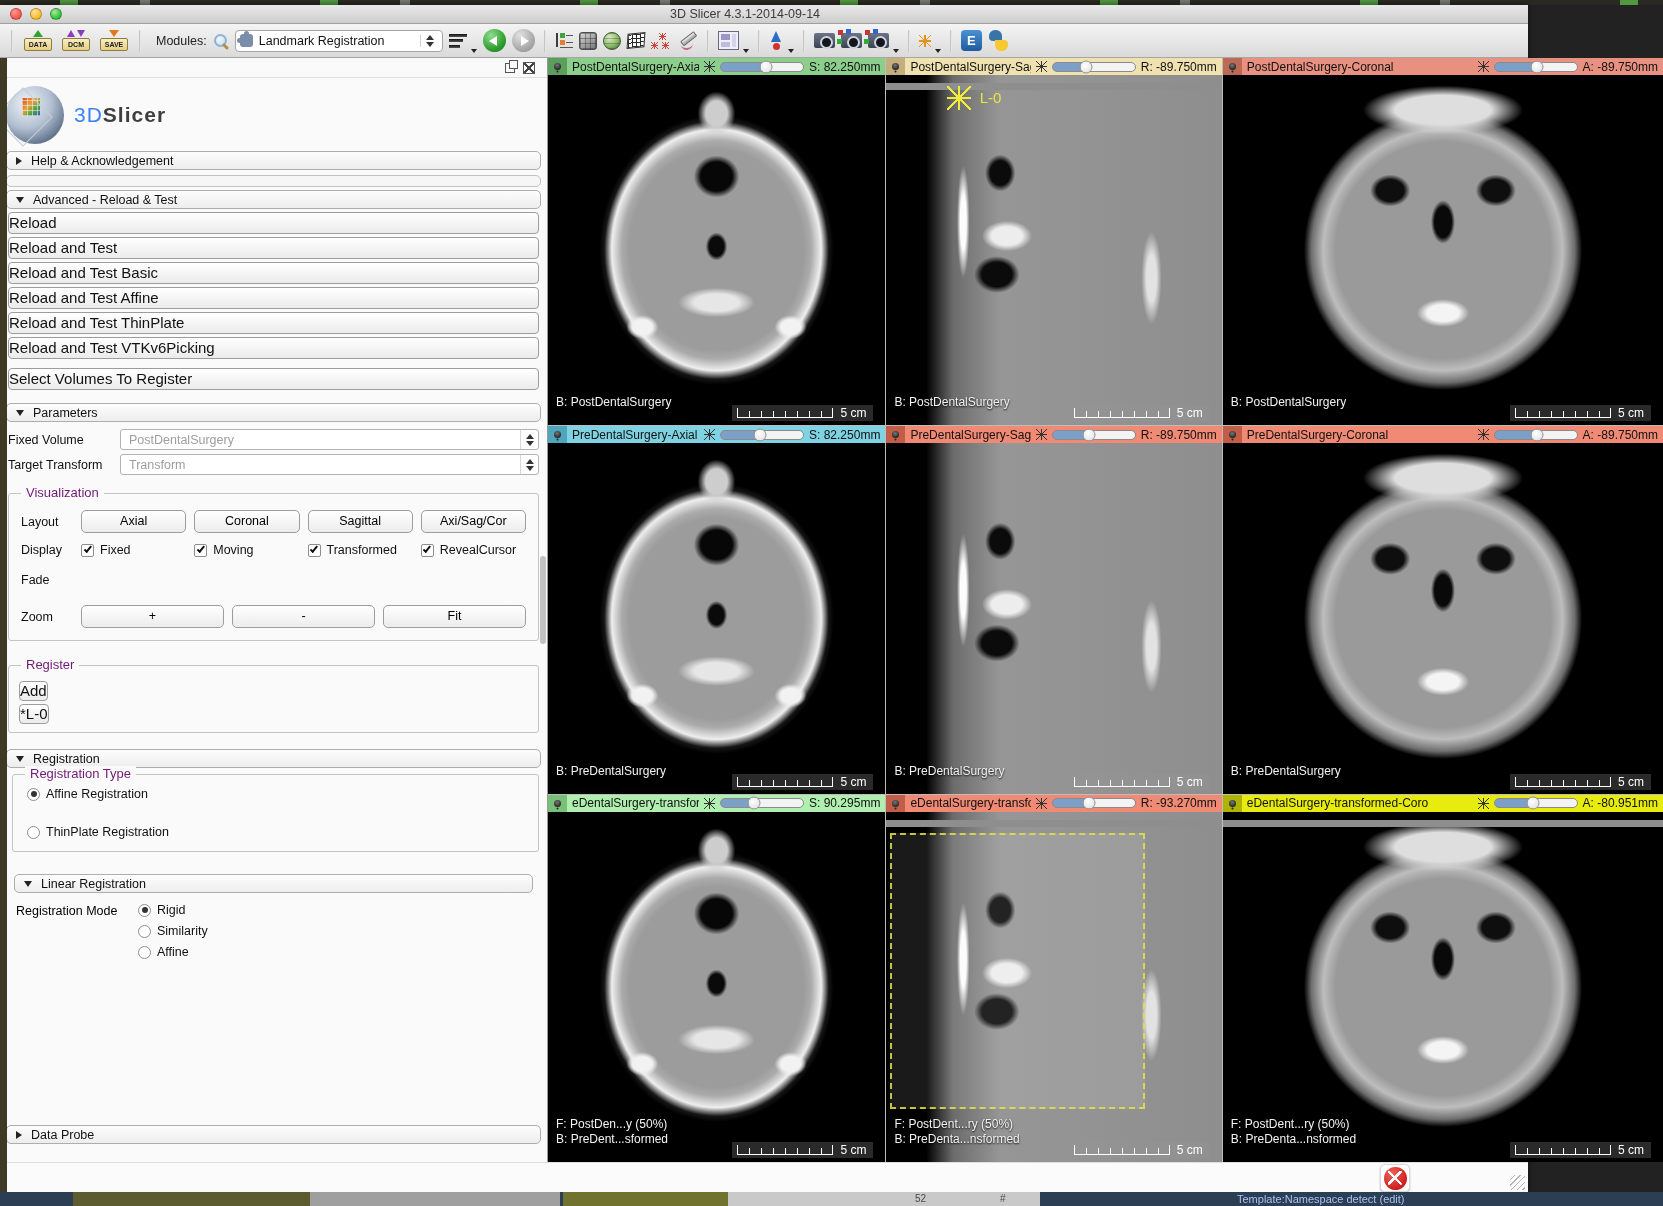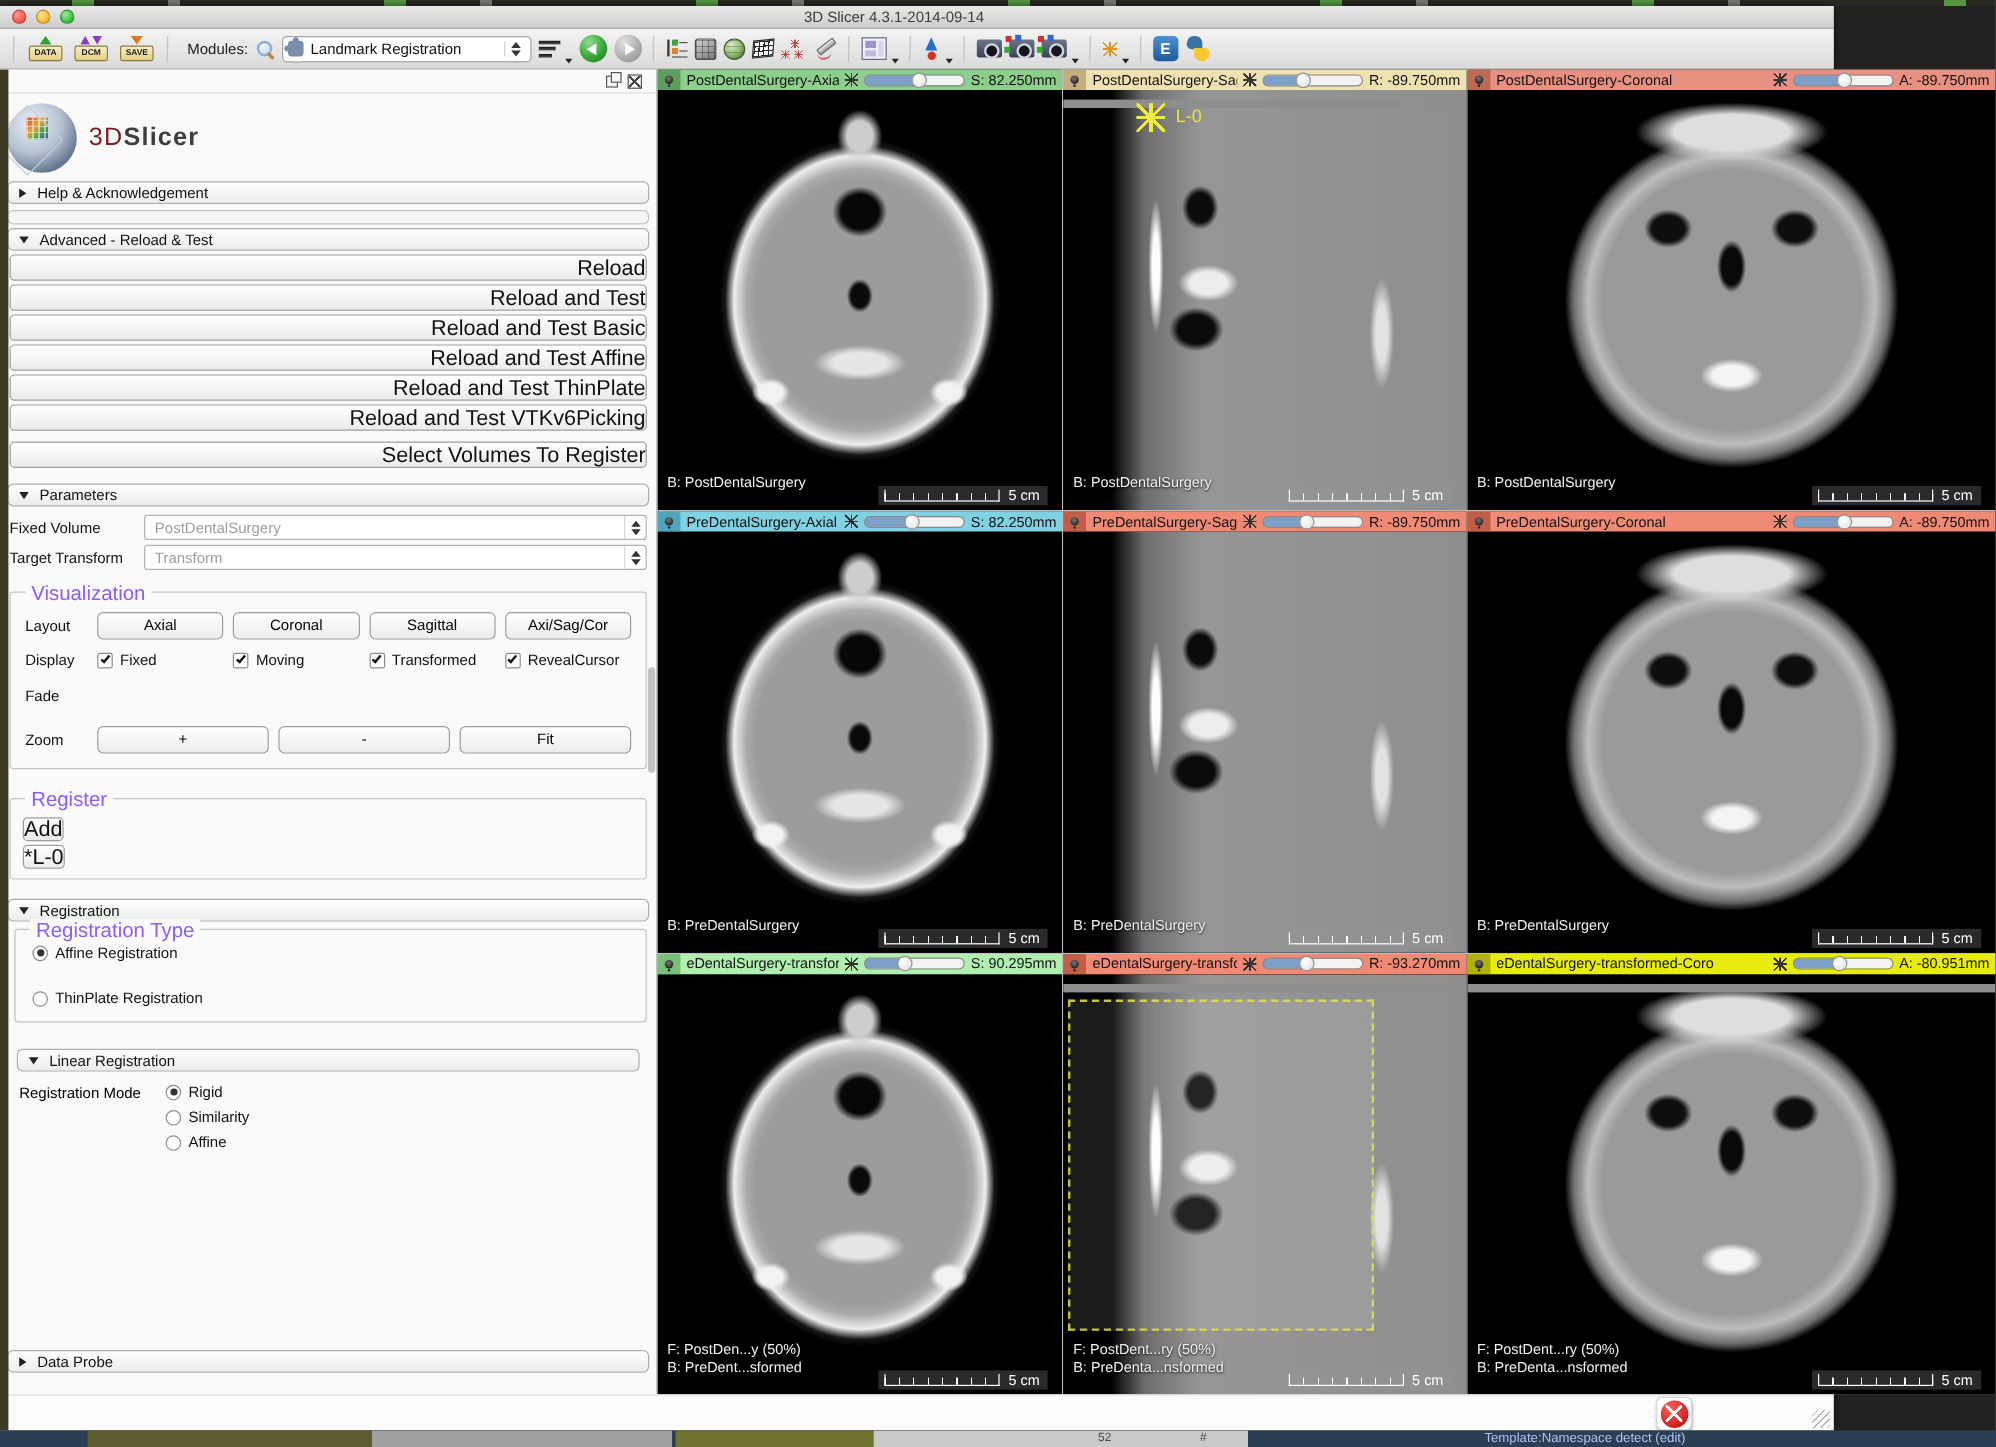--- a/index.html
+++ b/index.html
@@ -124,34 +124,34 @@
     linear-gradient(45deg,transparent 44%,#444 44% 56%,transparent 56%),
     linear-gradient(135deg,transparent 44%,#444 44% 56%,transparent 56%)}
   .logorow{height:70px;display:flex;align-items:center;gap:10px;padding:4px 0 0 6px;flex:none}
   .logo-orb{width:58px;height:58px;border-radius:50%;position:relative;flex:none;background:radial-gradient(circle at 36% 30%,#eef2f8,#b3c0d2 45%,#5d7089 78%,#3c4c62)}
   .logo-orb::before{content:"";position:absolute;left:16px;top:12px;width:18px;height:18px;background:
     repeating-linear-gradient(0deg,rgba(255,255,255,.5) 0 1px,transparent 1px 5px),
     repeating-linear-gradient(90deg,rgba(255,255,255,.5) 0 1px,transparent 1px 5px),
     linear-gradient(135deg,#d84a2a,#e8a23c 40%,#48a048 70%,#3858b8)}
   .logo-orb::after{content:"";position:absolute;left:-4px;top:10px;width:40px;height:40px;border:1px solid #c8cdd6;transform:rotate(45deg)}
   .logo-text{font-size:21px;letter-spacing:1px}
-  .logo-text .lt1{color:#7f1d1d}
+  .logo-text .lt1{color:#3b82f6}
   .logo-text .lt2{color:#3e3e3e;font-weight:bold}
   .secbar{display:flex;align-items:center;gap:9px;height:19px;margin:3px 6px 0;border:1px solid #aeaeae;border-radius:5px;background:linear-gradient(#fdfdfd,#ededed);padding:0 9px;font-size:12.5px;color:#111;flex:none}
   .tri-r{width:0;height:0;border-top:4px solid transparent;border-bottom:4px solid transparent;border-left:6px solid #222;flex:none}
   .tri-d{width:0;height:0;border-left:4px solid transparent;border-right:4px solid transparent;border-top:6px solid #222;flex:none}
   .emptybar{height:12px;margin:5px 6px 0;border:1px solid #c2c2c2;border-radius:5px;background:#f6f6f6;flex:none}
-  .pbtn{display:block;height:22px;margin:3px 8px 0;background:linear-gradient(#fff,#ebebeb);border:1px solid #9d9d9d;border-radius:4px;font-size:18px;color:#111;text-align:right;line-height:20px;flex:none}
+  .pbtn{display:block;height:22px;margin:3px 8px 0;background:linear-gradient(#fff,#ebebeb);border:1px solid #9d9d9d;border-radius:4px;font-size:15px;color:#111;text-align:left;line-height:20px;flex:none}
   .paramrow{display:flex;align-items:center;margin:4px 8px 0;flex:none}
   .paramrow .plabel{width:112px;font-size:12.5px;color:#111;flex:none}
   .pcombo{flex:1;height:21px;border:1px solid #b3b3b3;border-radius:3px;background:#fff;display:flex;align-items:center;padding:0 0 0 8px}
   .pcombo .ctext{font-size:12.5px;color:#9e9e9e;white-space:nowrap;overflow:hidden;flex:1}
   .pcombo .cspin{border-left:1px solid #d8d8d8;height:100%;justify-content:center}
   .groupbox{position:relative;border:1px solid #c4c4c4;border-radius:3px;flex:none}
-  .gb-title{position:absolute;top:-9px;left:12px;background:#fafafa;padding:0 5px;font-size:17px;color:#8b5cf6}
+  .gb-title{position:absolute;top:-9px;left:12px;background:#fafafa;padding:0 5px;font-size:13px;color:#701a75}
   .gb-viz{margin:18px 8px 0;padding:16px 12px 12px}
   .vizrow{display:flex;align-items:center;margin-top:10px;gap:8px}
   .vizrow:first-of-type{margin-top:0}
   .rowlabel{width:52px;font-size:12.5px;color:#111;flex:none}
   .lbtn{flex:1;height:23px;background:linear-gradient(#fff,#ececec);border:1px solid #9d9d9d;border-radius:5px;font-size:12.5px;text-align:center;line-height:21px}
   .chk,.rad{display:flex;align-items:center;gap:6px;font-size:12.5px;color:#111}
   .chk{flex:1}
   .box{width:13px;height:13px;border:1px solid #8e8e8e;border-radius:2px;background:#fff;flex:none;display:flex;align-items:center;justify-content:center}
   .tick{display:none;width:8px;height:4px;border-left:2px solid #111;border-bottom:2px solid #111;transform:rotate(-50deg) translate(1px,-1px)}
   .box.on .tick{display:block}

